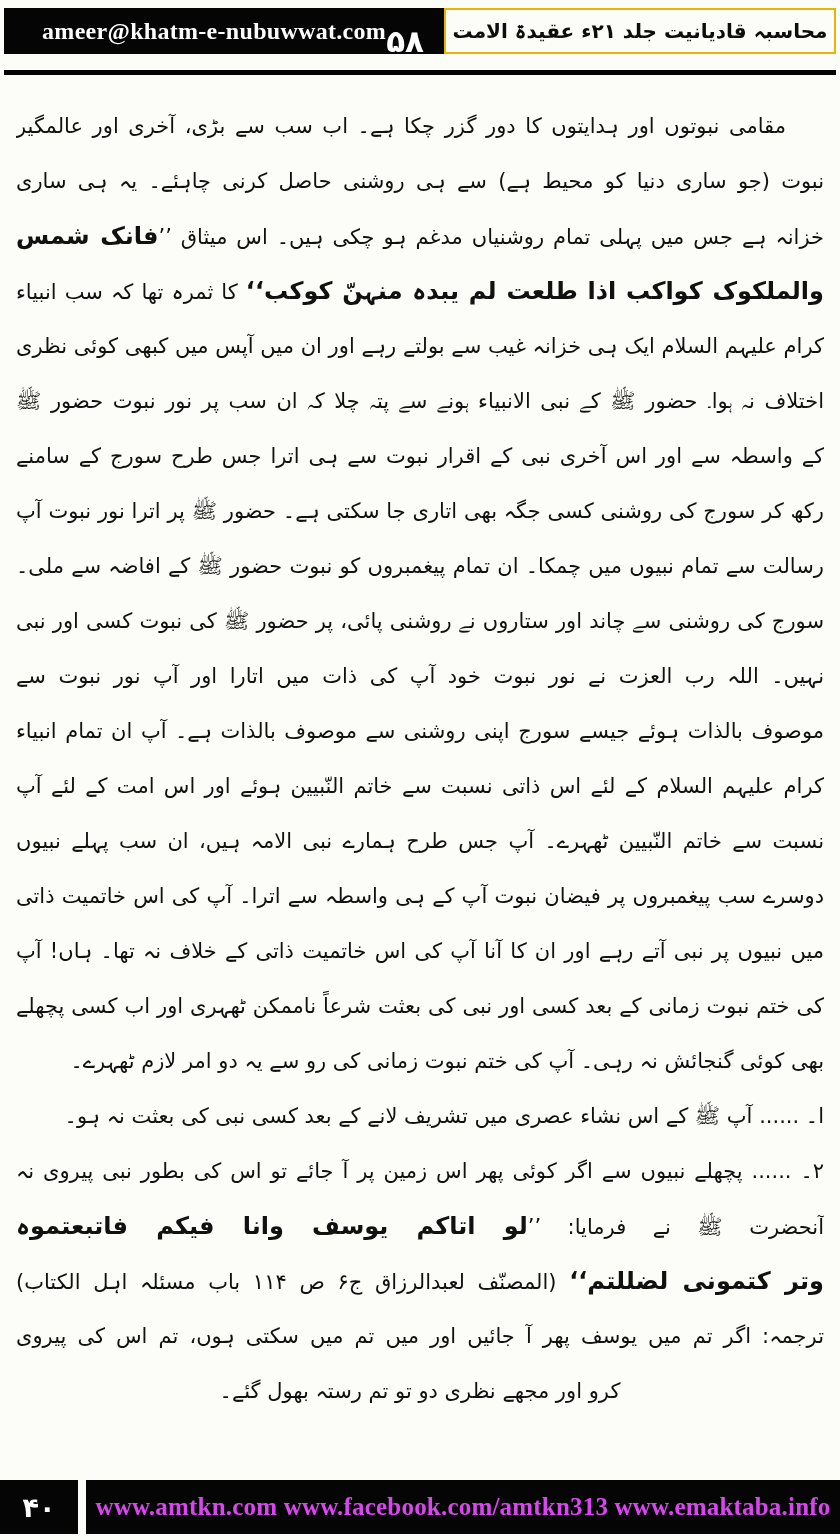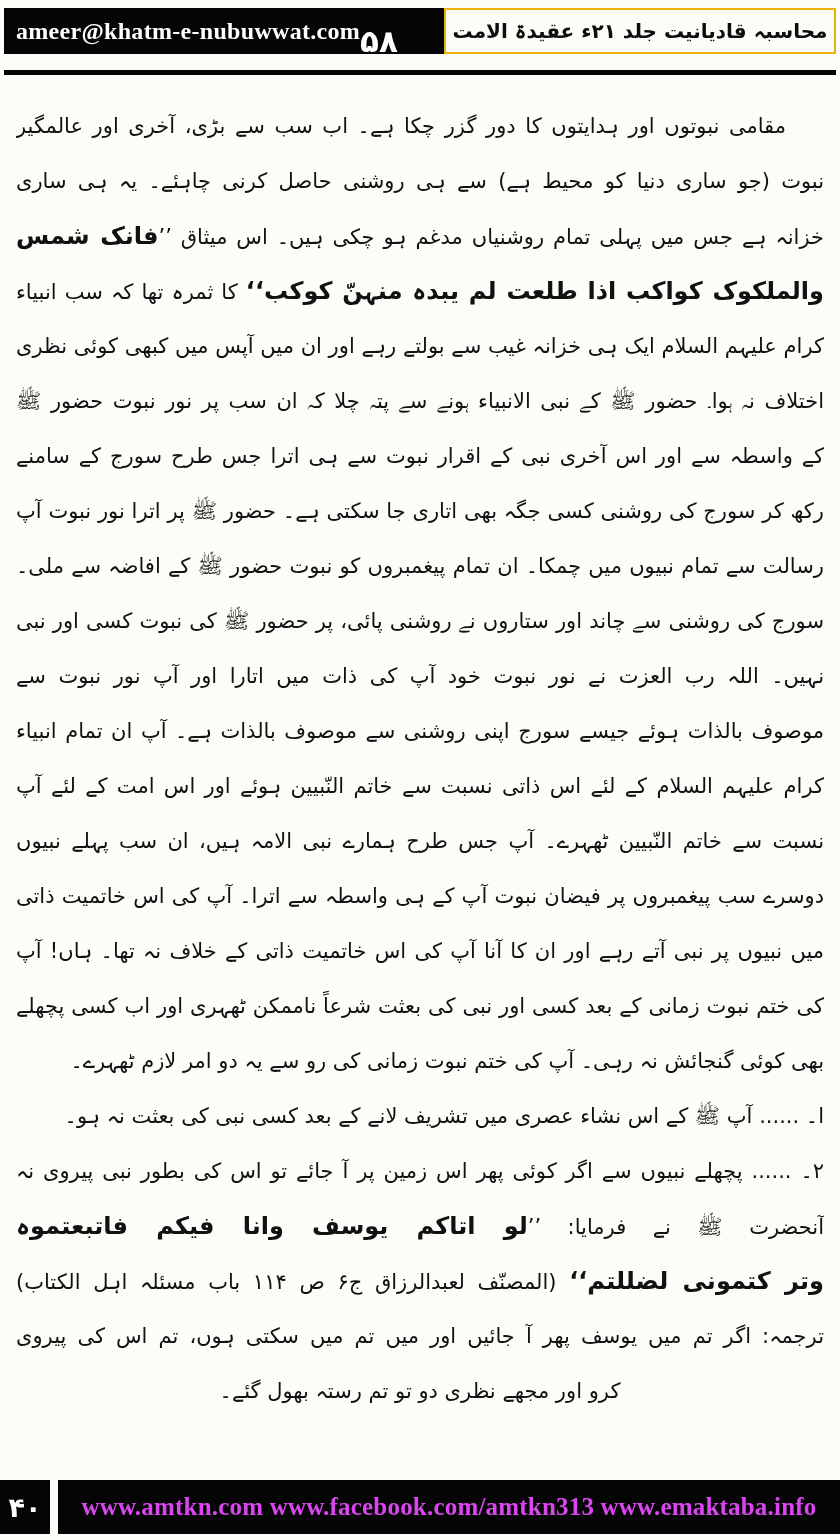--- a/index.html
+++ b/index.html
@@ -21,21 +21,21 @@
     display: flex;
     margin: 8px 4px 0 4px;
     height: 46px;
   }
   .header-left {
     flex: 1;
     background: #050505;
     color: #ffffff;
     display: flex;
     align-items: center;
-    justify-content: flex-start;
+    justify-content: flex-end;
     padding: 0 14px 0 12px;
   }
   .email {
     font-family: "Liberation Serif", serif;
     font-weight: bold;
     font-size: 24px;
     letter-spacing: 0.3px;
   }
   .page-num {
     font-size: 31px;
@@ -84,21 +84,21 @@
   footer {
     position: absolute;
     left: 0;
     bottom: 6px;
     width: 840px;
     height: 54px;
     display: flex;
     align-items: stretch;
   }
   .footer-tab {
-    width: 50px;
+    width: 78px;
     background: #050505;
     color: #ffffff;
     font-size: 27px;
     font-weight: bold;
     display: flex;
     align-items: center;
     justify-content: center;
     direction: rtl;
   }
   .footer-bar {

